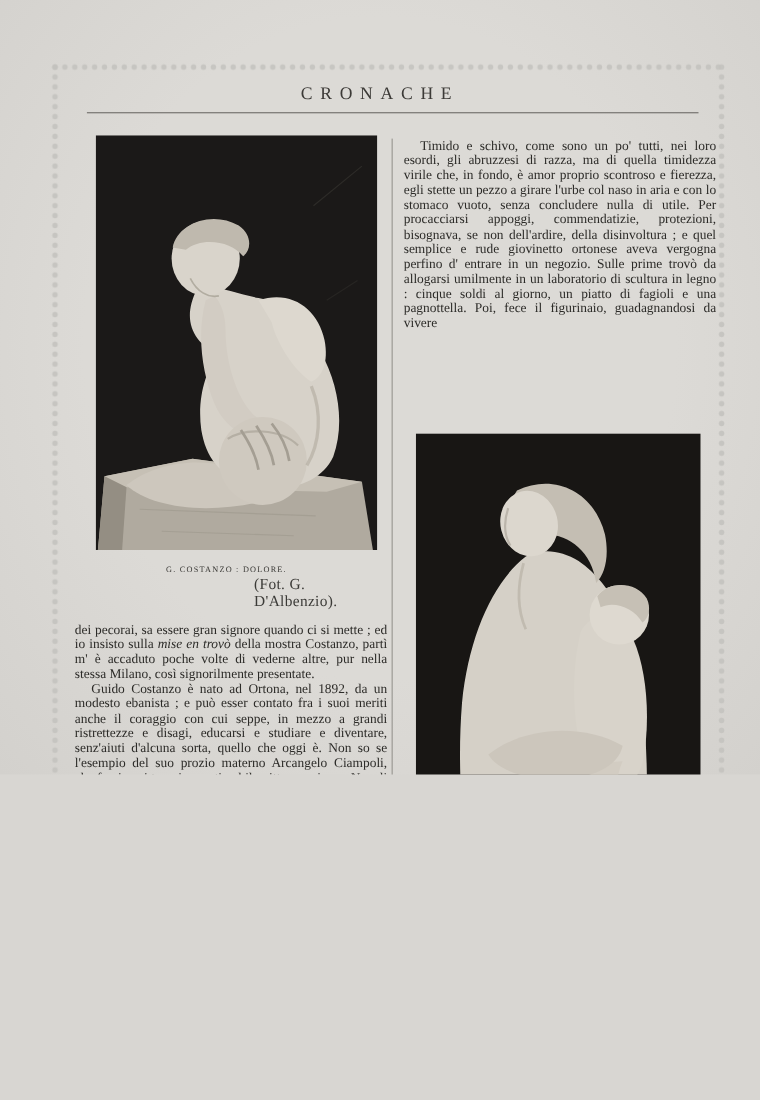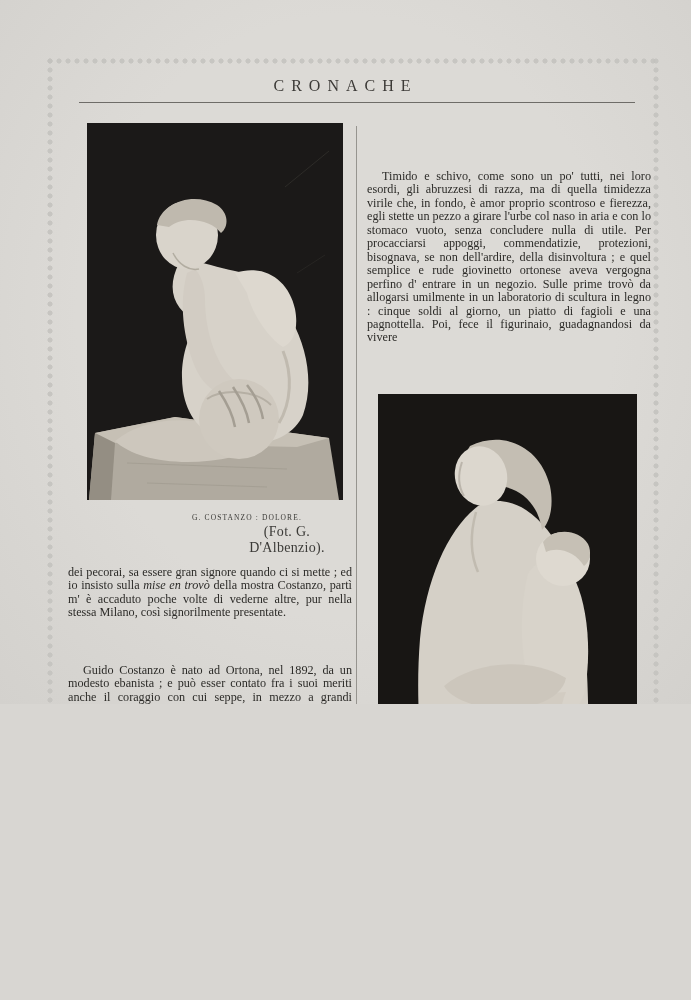--- a/index.html
+++ b/index.html
@@ -43,29 +43,29 @@
     background:#96948f;
   }
   .col {
     position:absolute; width:284px;
     font-size:12.2px; line-height:13.45px;
     text-align:justify; color:#2c2b28;
   }
   .col-left  { left:68px;  top:566px; }
   .col-right { left:367px; top:126px; }
   .para { margin:0; }
-  .para.indent { text-indent:15px;margin-top:44px; }
+  .para.indent { text-indent:15px; }
   em { font-style:italic; }
 
   figure { margin:0; padding:0; }
   .fig1 { position:absolute; left:87px;  top:123px; width:256px; height:377px; }
   .fig2 { position:absolute; left:378px; top:394px; width:259px; height:462px; }
   .fig svg { display:block; }
 
-  .caption { position:absolute; color:#3b3a37;text-align:center; }
+  .caption { position:absolute; color:#3b3a37; }
   .cap-line1 { font-size:7.5px; letter-spacing:1.1px; }
   .cap-line2 { font-size:14px; letter-spacing:0.3px; margin-top:2px;font-family:Liberation Serif, serif; }
   .cap1 { left:87px;  top:513px; width:256px; }
   .cap1 .cap-line1 { padding-left:64px; }
   .cap1 .cap-line2 { padding-left:144px; }
   .cap2 { left:378px; top:868px; width:259px; }
   .cap2 .cap-line1 { padding-left:48px; }
   .cap2 .cap-line2 { padding-left:130px; }
 
   .folio {

